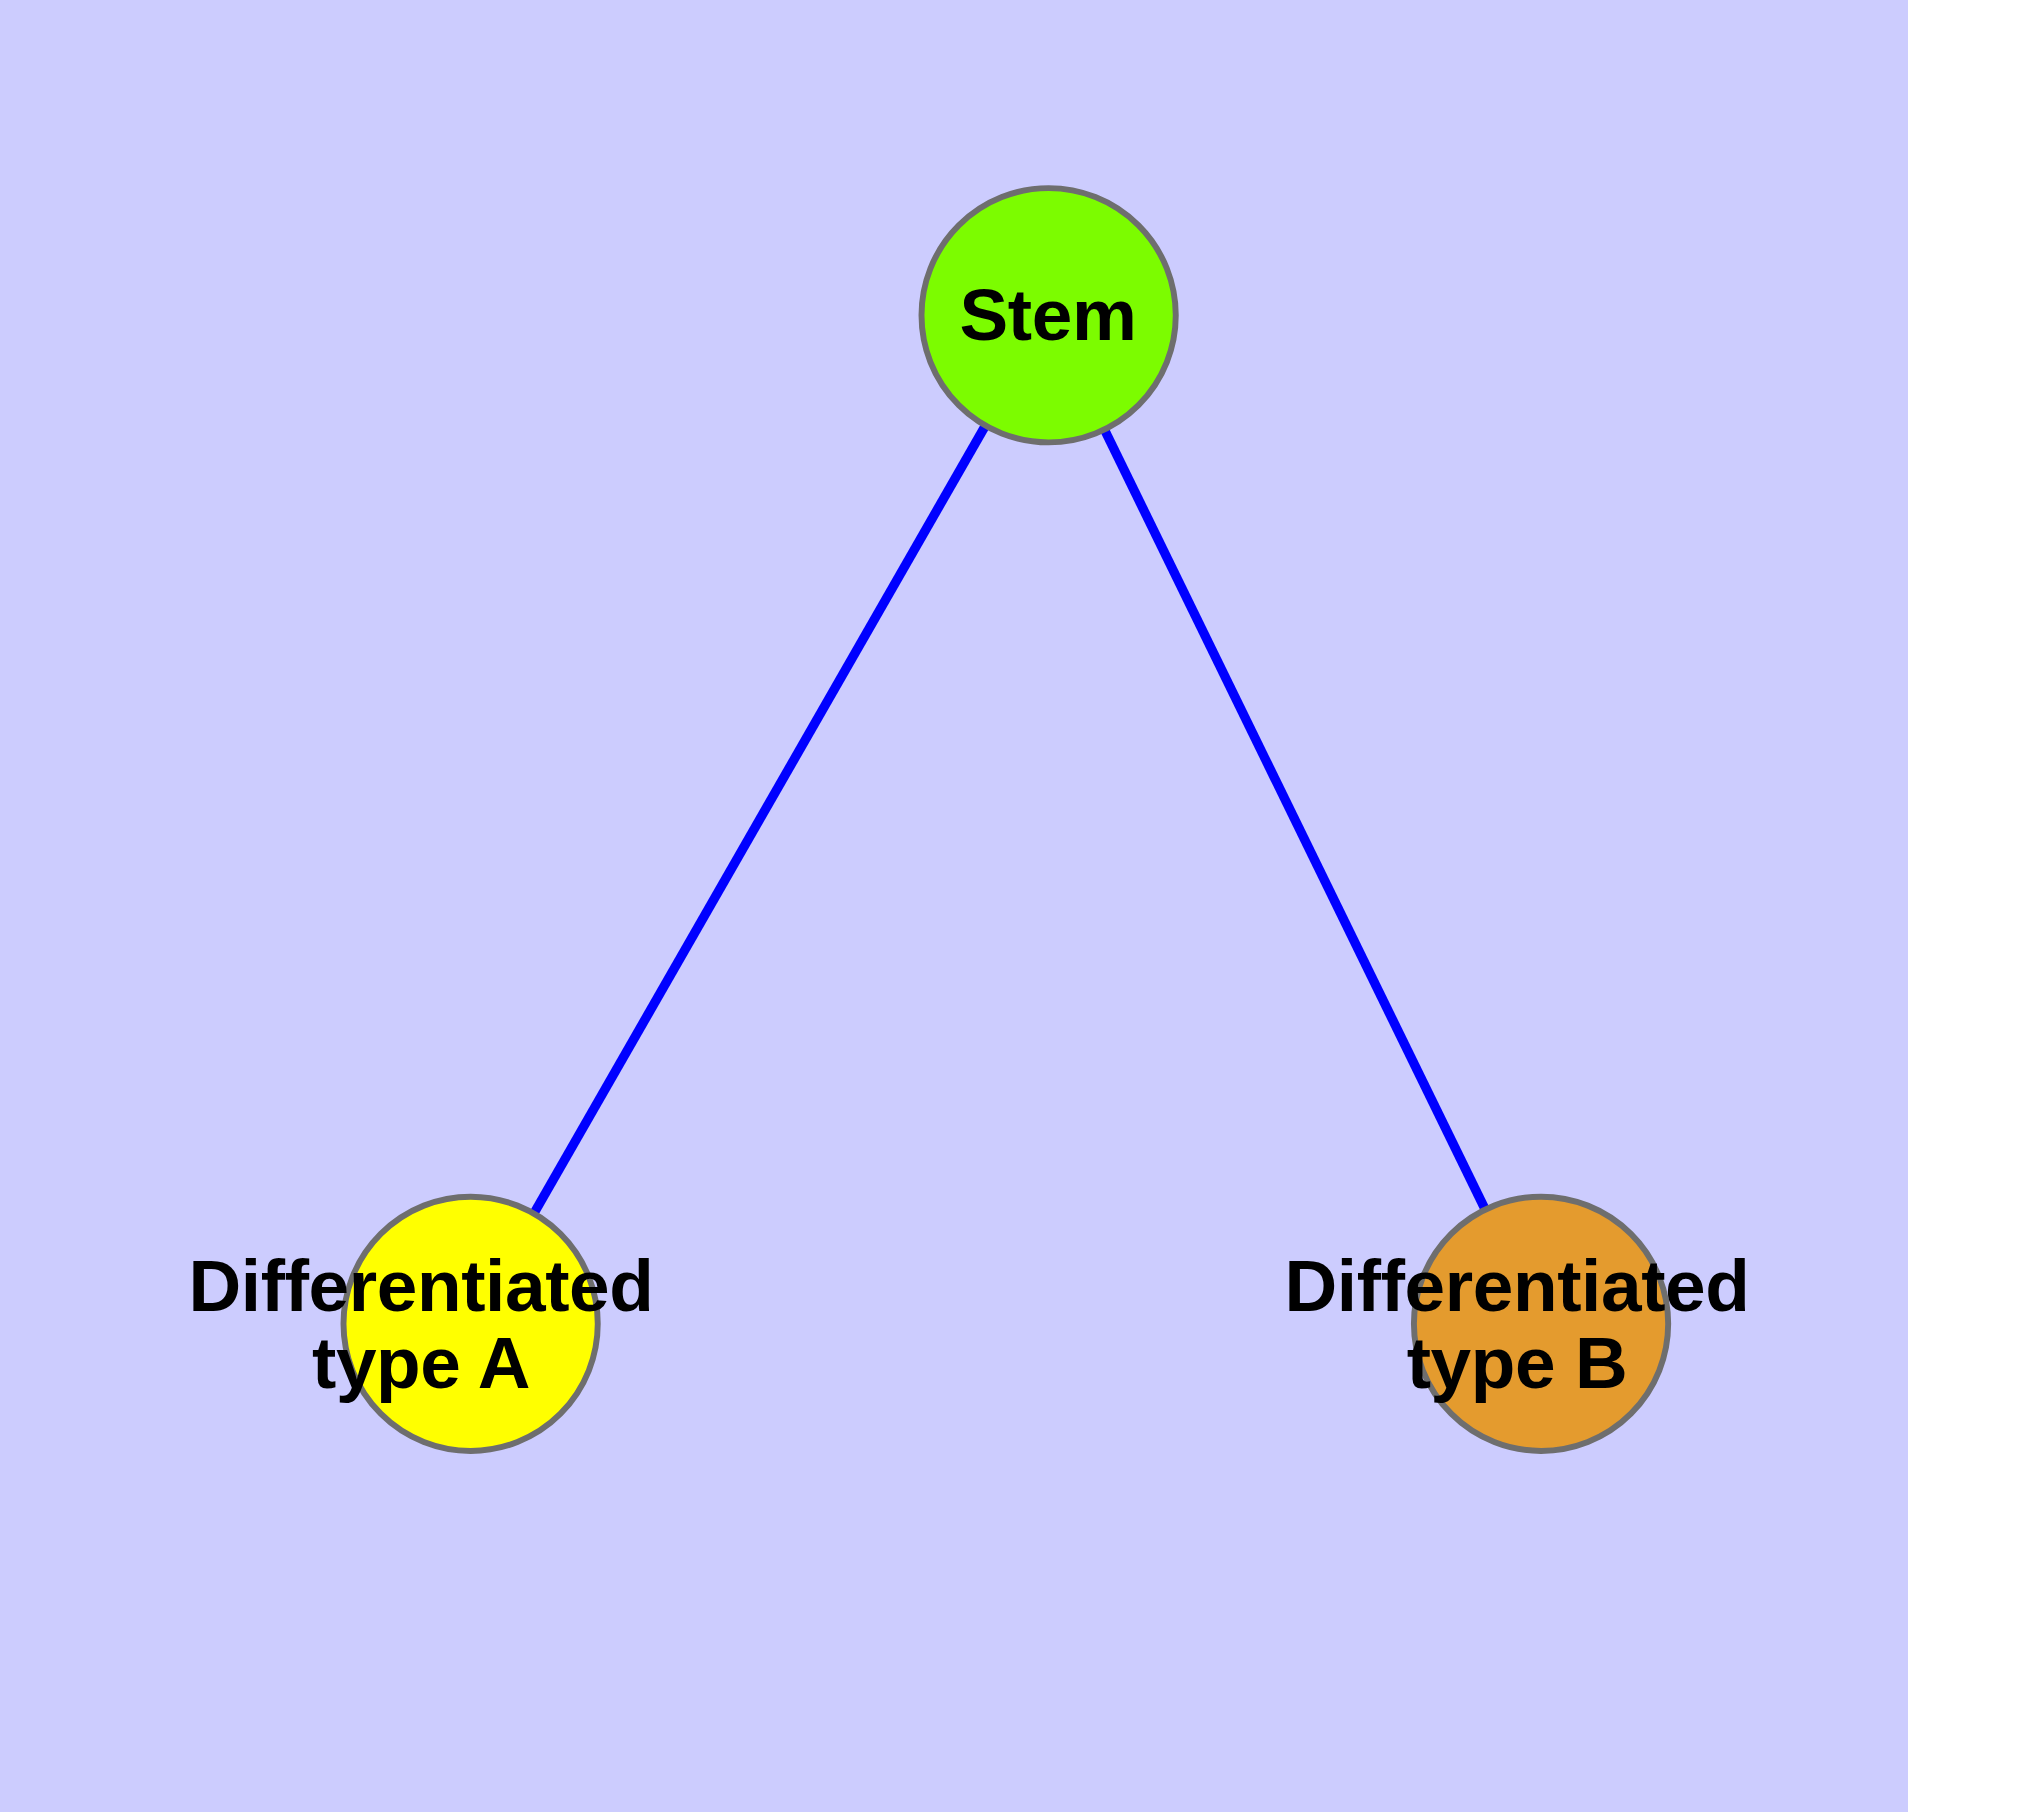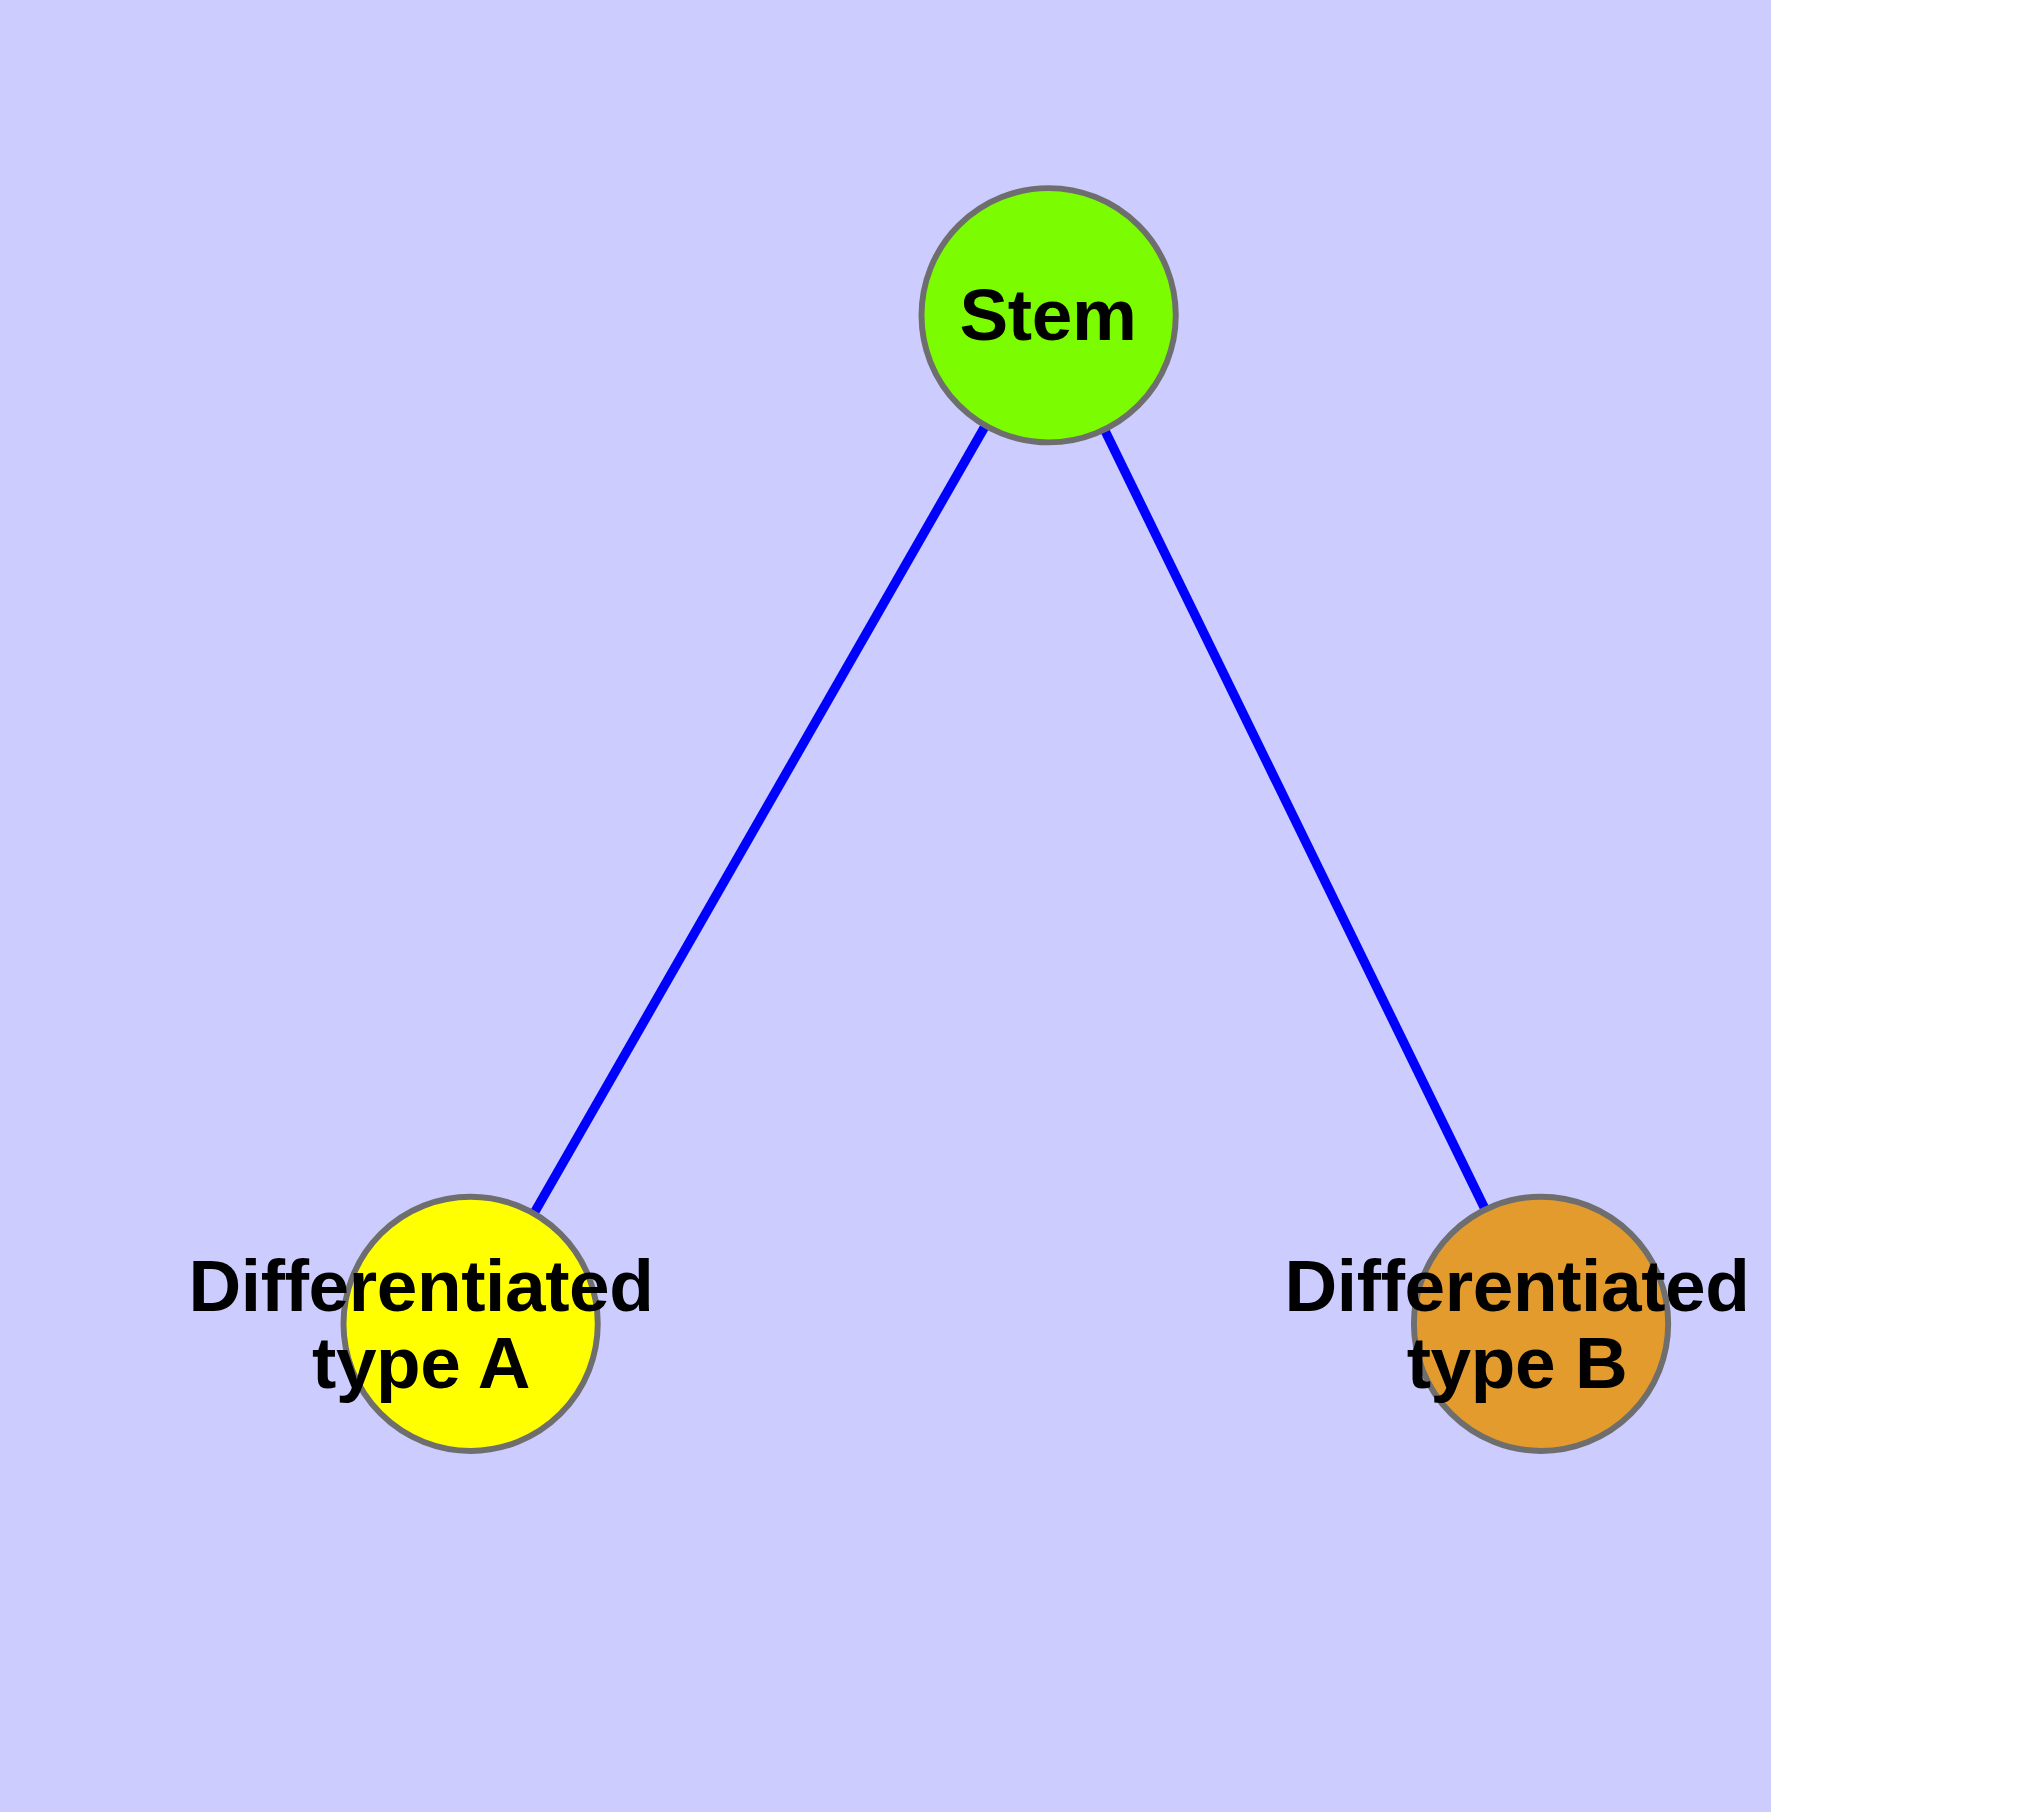--- a/index.html
+++ b/index.html
@@ -8,21 +8,21 @@
     padding: 0;
   }
   body {
     width: 2021px;
     height: 1812px;
     font-family: "Liberation Sans", sans-serif;
     overflow: hidden;
   }
   #graph-canvas {
     position: relative;
-    width: 1771px;
+    width: 1908px;
     height: 1812px;
     background: #ccccfe;
   }
   #graph-svg {
     position: absolute;
     top: 0;
     left: 0;
     width: 2021px;
     height: 1812px;
   }

